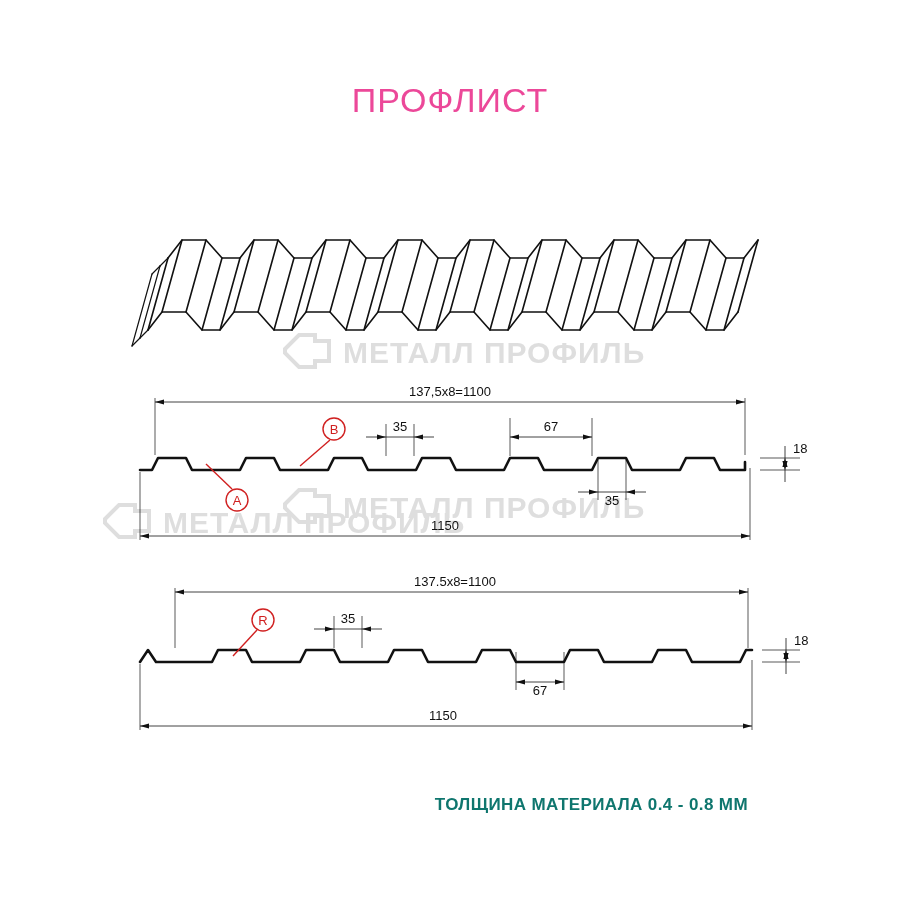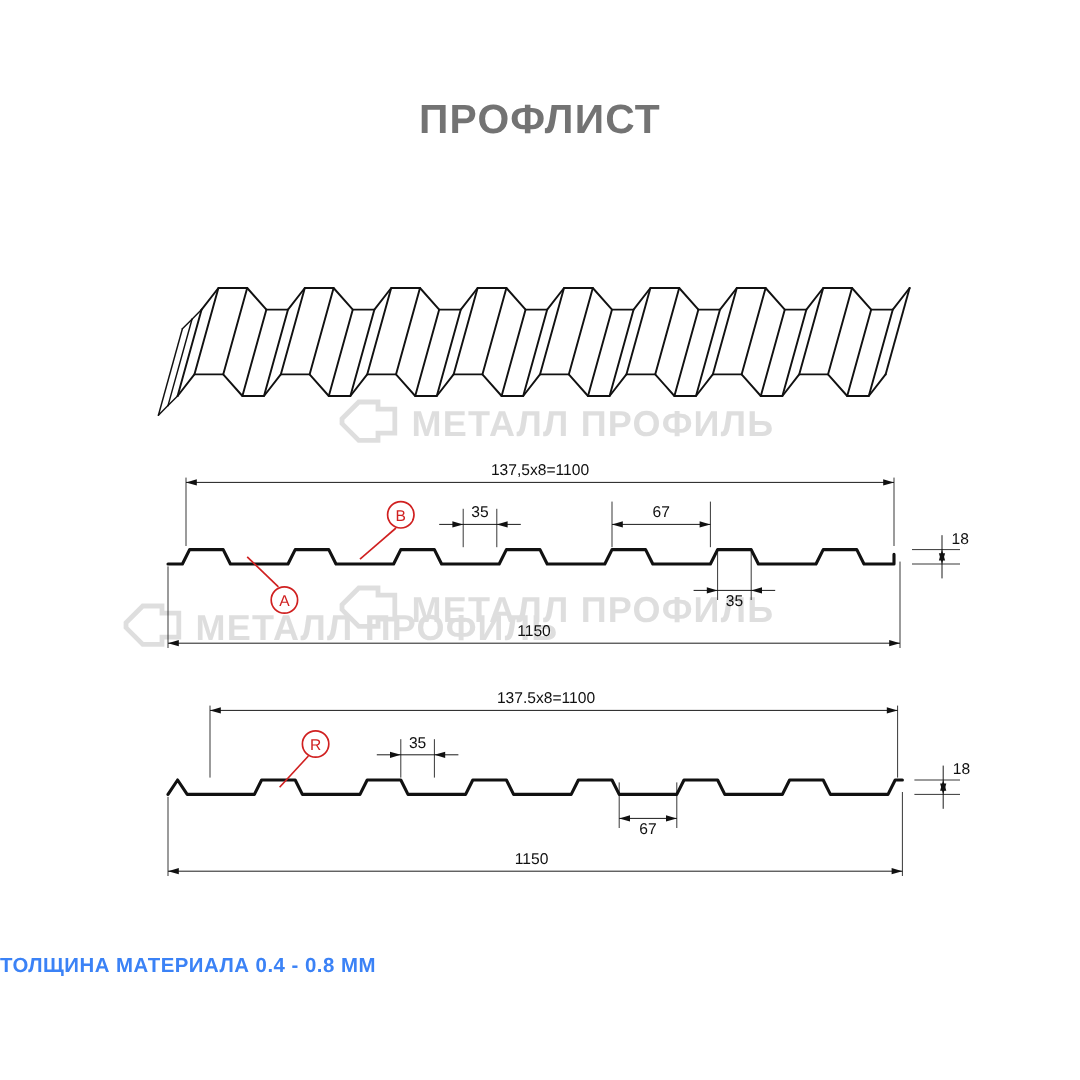--- a/index.html
+++ b/index.html
@@ -23,42 +23,42 @@
   }
   .title-block {
     position: absolute;
     top: 82px;
     left: 0;
     width: 900px;
     text-align: center;
   }
   .title-main {
     font-size: 34px;
-    font-weight: bold;
+    font-weight: normal;
     letter-spacing: 1px;
-    color: #737373;
+    color: #ec4899;
     line-height: 1.1;
   }
   .title-sub {
     font-size: 17px;
     font-weight: bold;
     color: #111;
     margin-top: 12px;
     letter-spacing: 0.5px;
   }
   .footer-note {
     position: absolute;
     top: 795px;
     left: 0;
     width: 748px;
-    text-align: left;
+    text-align: right;
     font-size: 17px;
     font-weight: bold;
     letter-spacing: 0.4px;
-    color: #3b82f6;
+    color: #0f766e;
   }
   svg text {
     font-family: "Liberation Sans", sans-serif;
   }
   .dim-label {
     font-size: 13px;
     fill: #111;
   }
   .mark-label {
     font-size: 13px;

